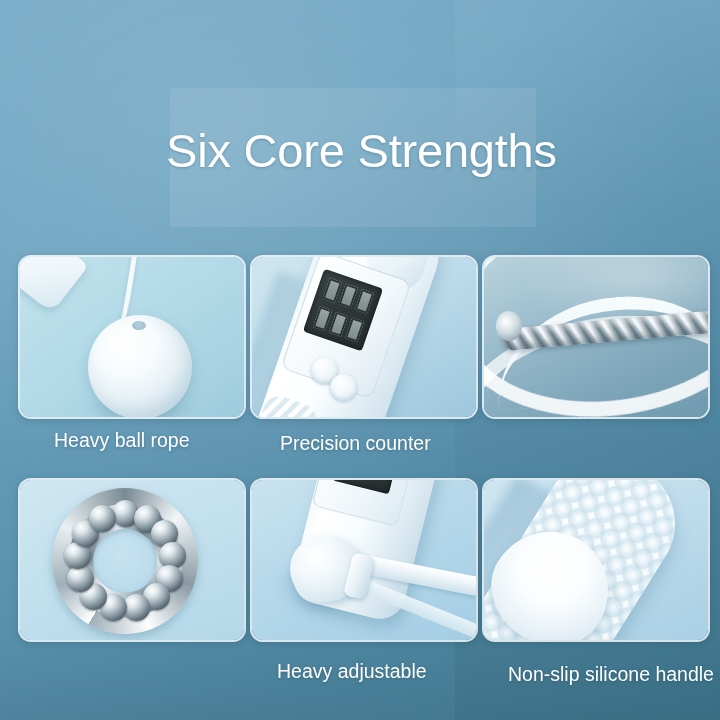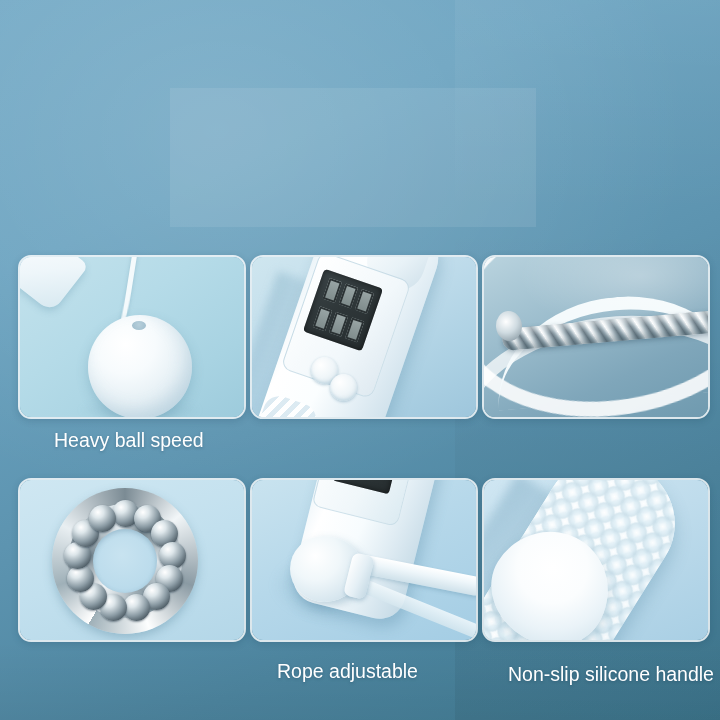--- a/index.html
+++ b/index.html
@@ -385,31 +385,32 @@
 </head>
 <body>
 
 <div id="poster">
 
   <div class="bg-vignette"></div>
   <div class="bg-band-a"></div>
   <div class="bg-band-b"></div>
 
   <div class="title-plate"></div>
+  <div class="poster-title">Six Core Strengths</div>
 
   <div class="tile t1">
     <div class="scene sc-ball">
       <div class="corner-handle"></div>
       <div class="ball-shadow"></div>
       <div class="cord"></div>
       <div class="ball"></div>
       <div class="ball-hole"></div>
     </div>
   </div>
-  <div class="caption c1">Heavy ball speed</div>
+  <div class="caption c1">Heavy ball rope</div>
 
   <div class="tile t2">
     <div class="scene sc-counter">
       <div class="hshadow"></div>
       <div class="handle"></div>
       <div class="handle-top"></div>
       <div class="grip-hint"></div>
       <div class="faceplate"></div>
       <div class="lcd">
         <div class="lcd-row">
@@ -420,20 +421,21 @@
         <div class="lcd-row">
           <span class="seg"></span>
           <span class="seg"></span>
           <span class="seg"></span>
         </div>
       </div>
       <div class="btn btn-a"></div>
       <div class="btn btn-b"></div>
     </div>
   </div>
+  <div class="caption c2">Precision counter</div>
 
   <div class="tile t3">
     <div class="scene sc-wire">
       <div class="loop-back"></div>
       <div class="loop-low"></div>
       <div class="cable-sheath"></div>
       <div class="braid"></div>
       <div class="braid-tip"></div>
       <div class="gloss"></div>
     </div>
@@ -470,21 +472,21 @@
       <div class="lcd2">
 
         <span class="seg2"></span>
       </div>
       <div class="rope-tail"></div>
       <div class="knob"></div>
       <div class="rope"></div>
       <div class="clip"></div>
     </div>
   </div>
-  <div class="caption c5">Rope adjustable</div>
+  <div class="caption c5">Heavy adjustable</div>
 
   <div class="tile t6">
     <div class="scene sc-silicone">
       <div class="sshadow"></div>
       <div class="grip">
         <div class="dots"></div>
         <div class="dots2"></div>
       </div>
       <div class="endcap"></div>
     </div>

